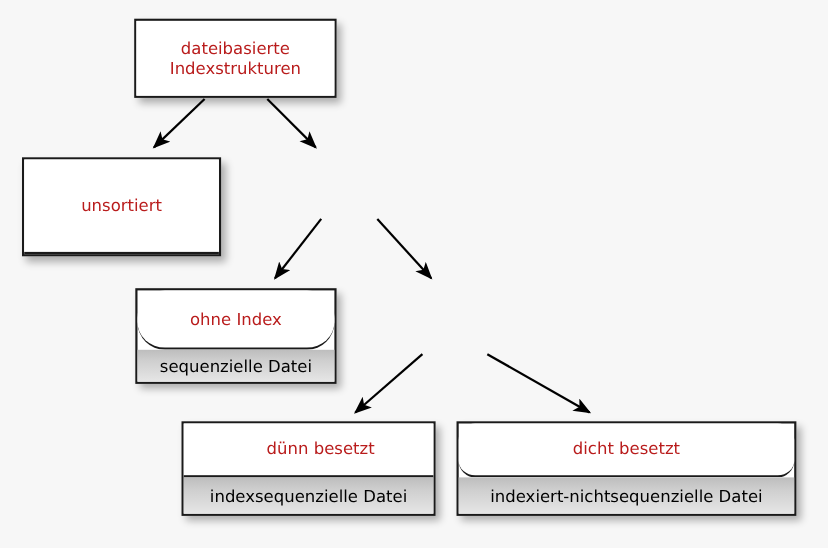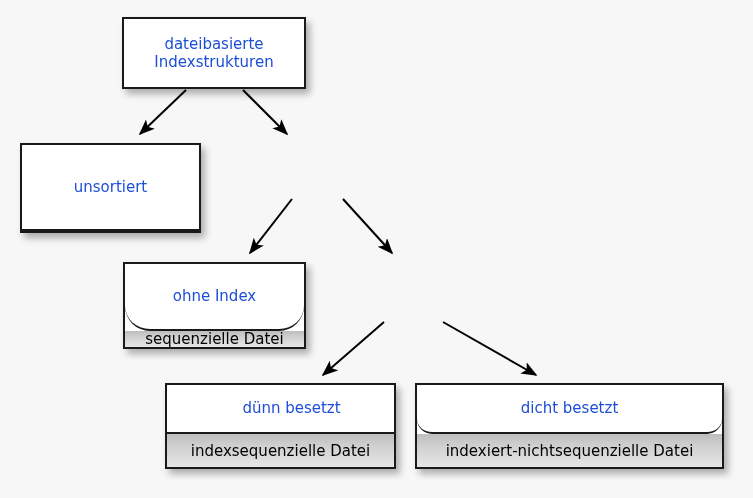--- a/index.html
+++ b/index.html
@@ -39,21 +39,21 @@
     flex-direction: column;
     z-index: 2;
   }
 
   .node-title {
     flex: 1 1 auto;
     display: flex;
     align-items: center;
     justify-content: center;
     background: #ffffff;
-    color: #1d4ed8;
+    color: #b91c1c;
     font-size: 15px;
     line-height: 1.22;
     text-align: center;
     padding: 2px 6px;
     box-sizing: border-box;
     white-space: pre-line;
   }
 
   .node.has-sub .node-title {
     border-bottom: 2px solid #1a1a1a;
@@ -77,21 +77,21 @@
   .n-root .node-title { font-size: 15px; }
 
   .n-unsortiert { left: 20px;  top: 143px; width: 181px; height: 90px; }
   .n-unsortiert .node-title { height: 52px; }
   .n-unsortiert .node-sub   { height: 34px; }
 
   .n-sortiert   { left: 225px; top: 143px; width: 184px; height: 55px; }
 
   .n-ohne-index { left: 123px; top: 262px; width: 183px; height: 87px; }
   .n-ohne-index .node-title { height: 50px; border-radius: 25px; }
-  .n-ohne-index .node-sub   { height: 16px; }
+  .n-ohne-index .node-sub   { height: 29px; }
 
   .n-mit-index  { left: 333px; top: 262px; width: 175px; height: 58px; }
 
   .n-duenn      { left: 165px; top: 383px; width: 231px; height: 86px; }
   .n-duenn .node-title { height: 49px; padding-left: 28px; }
   .n-duenn .node-sub   { height: 33px; }
 
   .n-dicht      { left: 415px; top: 383px; width: 309px; height: 86px; }
   .n-dicht .node-title { height: 49px; border-radius: 15px; }
   .n-dicht .node-sub   { height: 33px; }

